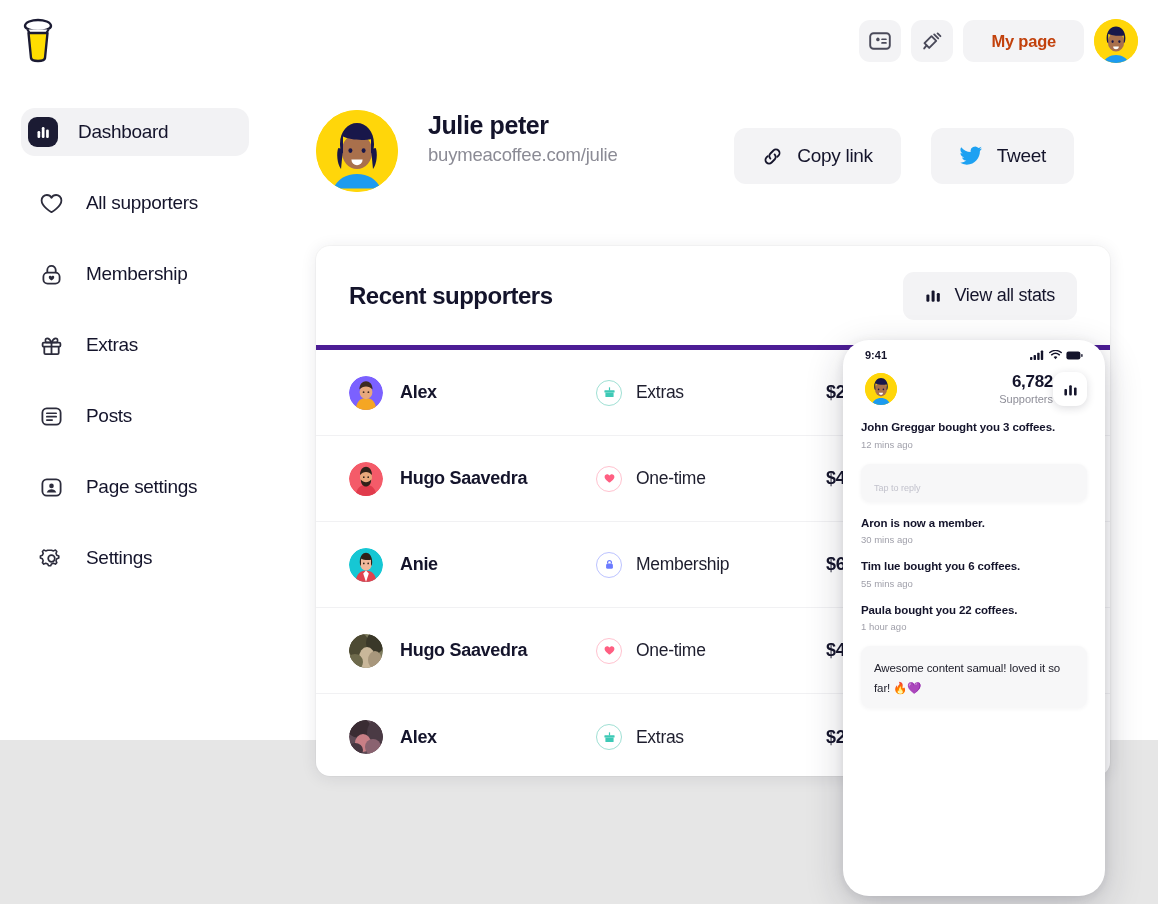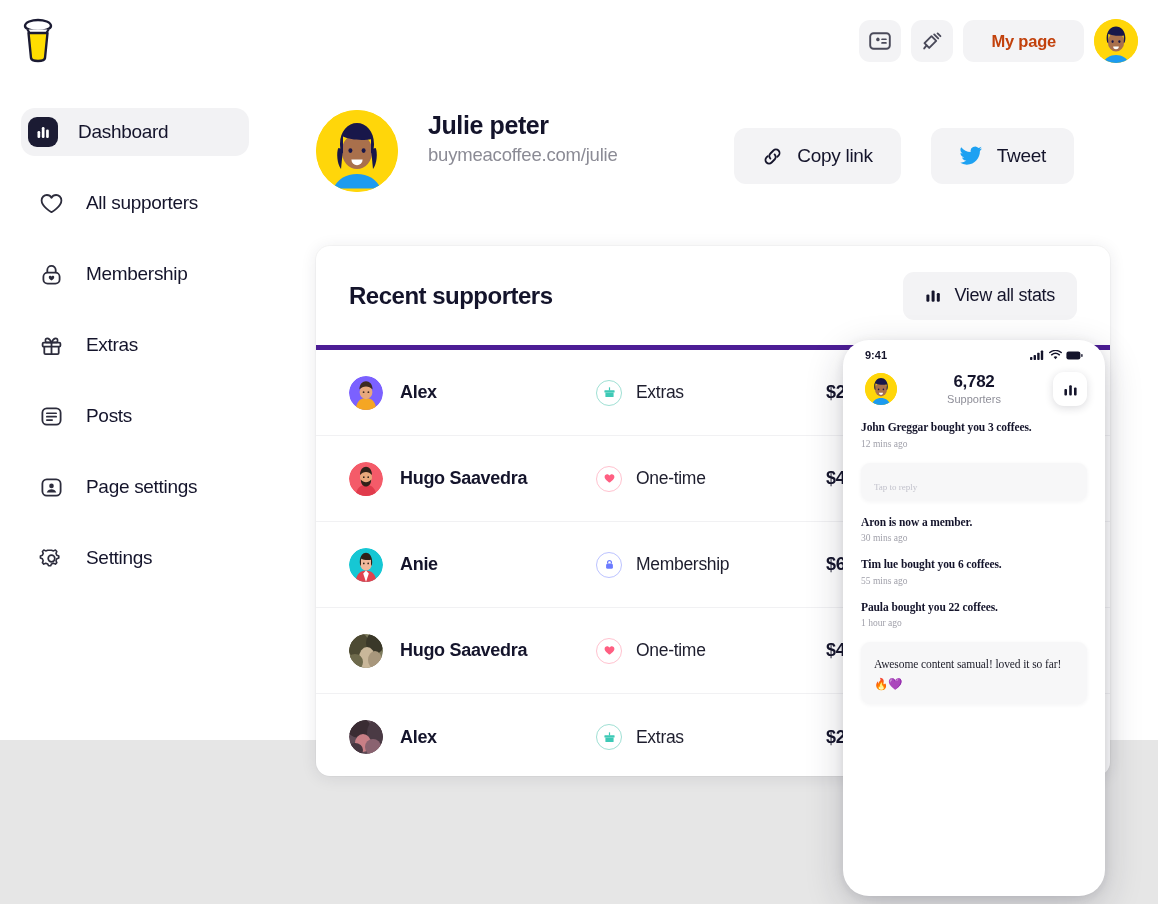--- a/index.html
+++ b/index.html
@@ -123,30 +123,30 @@
     box-shadow: 0 12px 38px rgba(30,30,50,.20), 0 2px 10px rgba(30,30,50,.10);
     overflow: hidden;
   }
   .ph-status {
     height: 30px; display: flex; align-items: center; padding: 0 22px;
     font-size: 11px; font-weight: bold; color: #14142b;
   }
   .ph-status-right { margin-left: auto; display: flex; align-items: center; gap: 4px; }
   .ph-head { display: flex; align-items: center; padding: 2px 18px 14px 22px; }
   .ph-avatar { width: 32px; height: 32px; border-radius: 50%; overflow: hidden; background: #ffd60a; position: relative; flex: 0 0 32px; }
-  .ph-counts { flex: 1; text-align: center; margin-left: -2px; }
+  .ph-counts { flex: 1; text-align: right; margin-left: -2px; }
   .ph-num { font-size: 17px; font-weight: bold; color: #14142b; letter-spacing: -0.3px; line-height: 1.1; }
   .ph-sub { font-size: 11px; color: #8e8e98; margin-top: 1px; }
   .ph-statbtn {
     width: 34px; height: 34px; border-radius: 11px; background: #ffffff;
     box-shadow: 0 2px 8px rgba(30,30,50,.16);
     display: flex; align-items: center; justify-content: center; flex: 0 0 34px;
     cursor: pointer;
   }
-  .ph-body { padding: 0 18px; font-family: Liberation Serif, serif; }
+  .ph-body { padding: 0 18px; }
   .ph-notif { margin-bottom: 14px; }
   .ph-notif-title { font-size: 11.5px; font-weight: bold; color: #14142b; line-height: 1.35; letter-spacing: -0.1px; }
   .ph-notif-time { font-size: 9.5px; color: #a0a0aa; margin-top: 3px; }
   .ph-bubble {
     background: #f7f7f8; border-radius: 9px; padding: 13px 13px 9px 13px; margin-bottom: 14px;
     box-shadow: 0 1px 4px rgba(30,30,50,.05);
   }
   .ph-bubble-text { font-size: 11.5px; color: #22222e; line-height: 1.72; letter-spacing: -0.1px; }
   .ph-bubble-reply { font-size: 9px; color: #c2c2cc; margin-top: 6px; }
 

